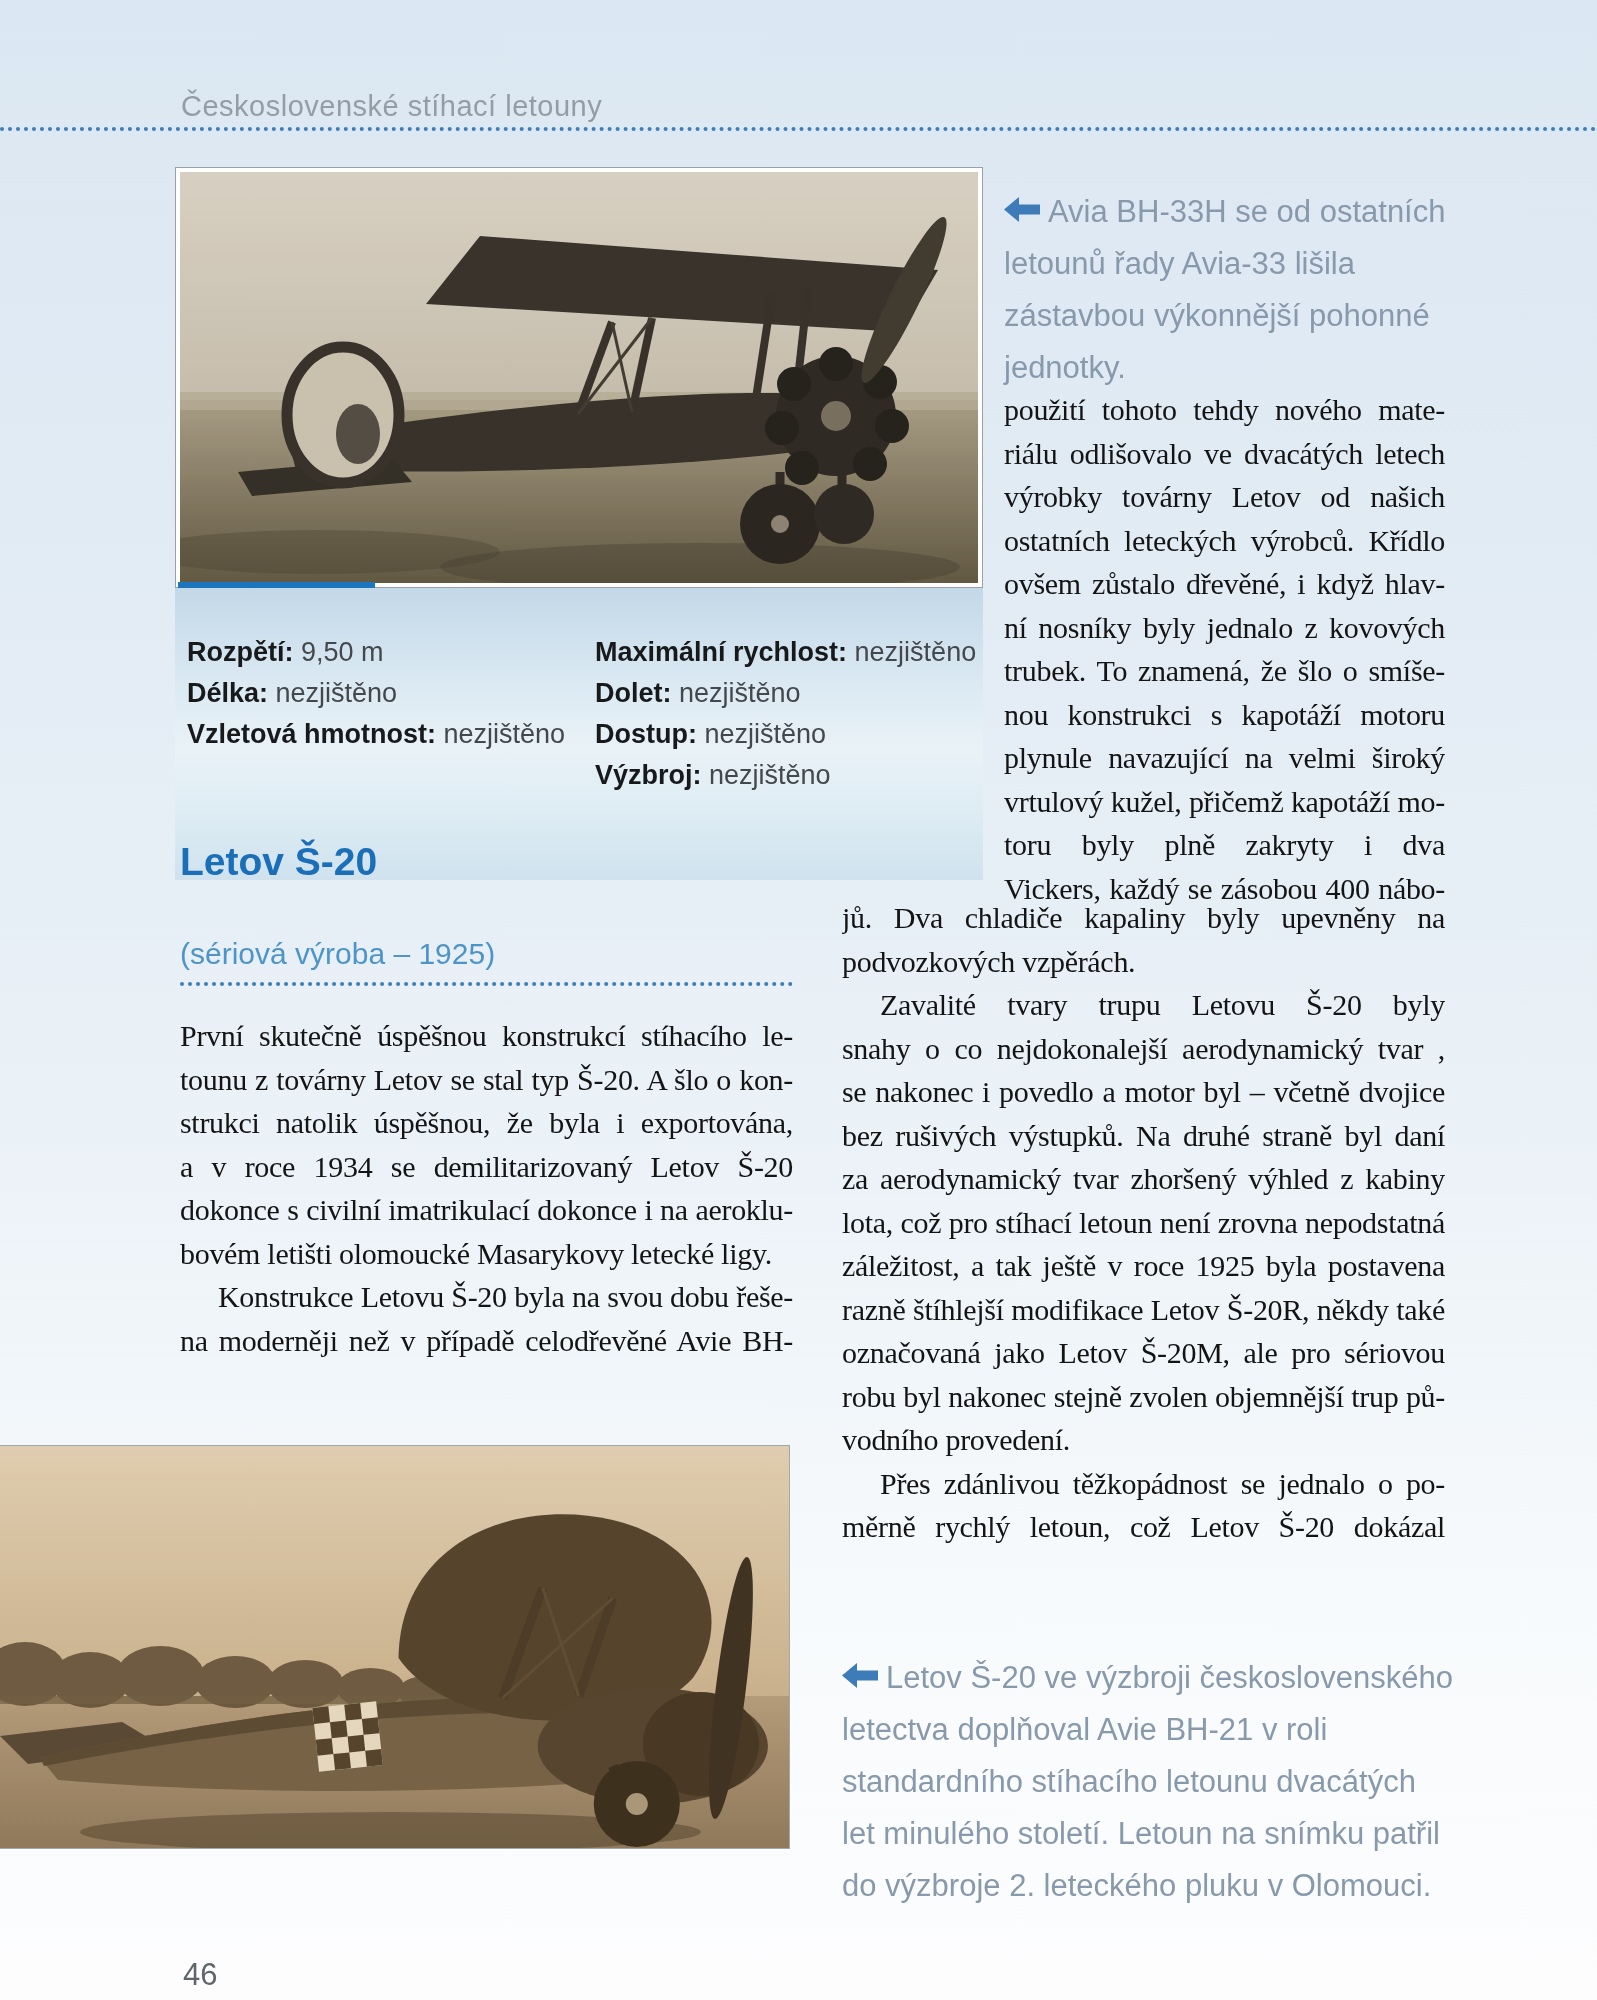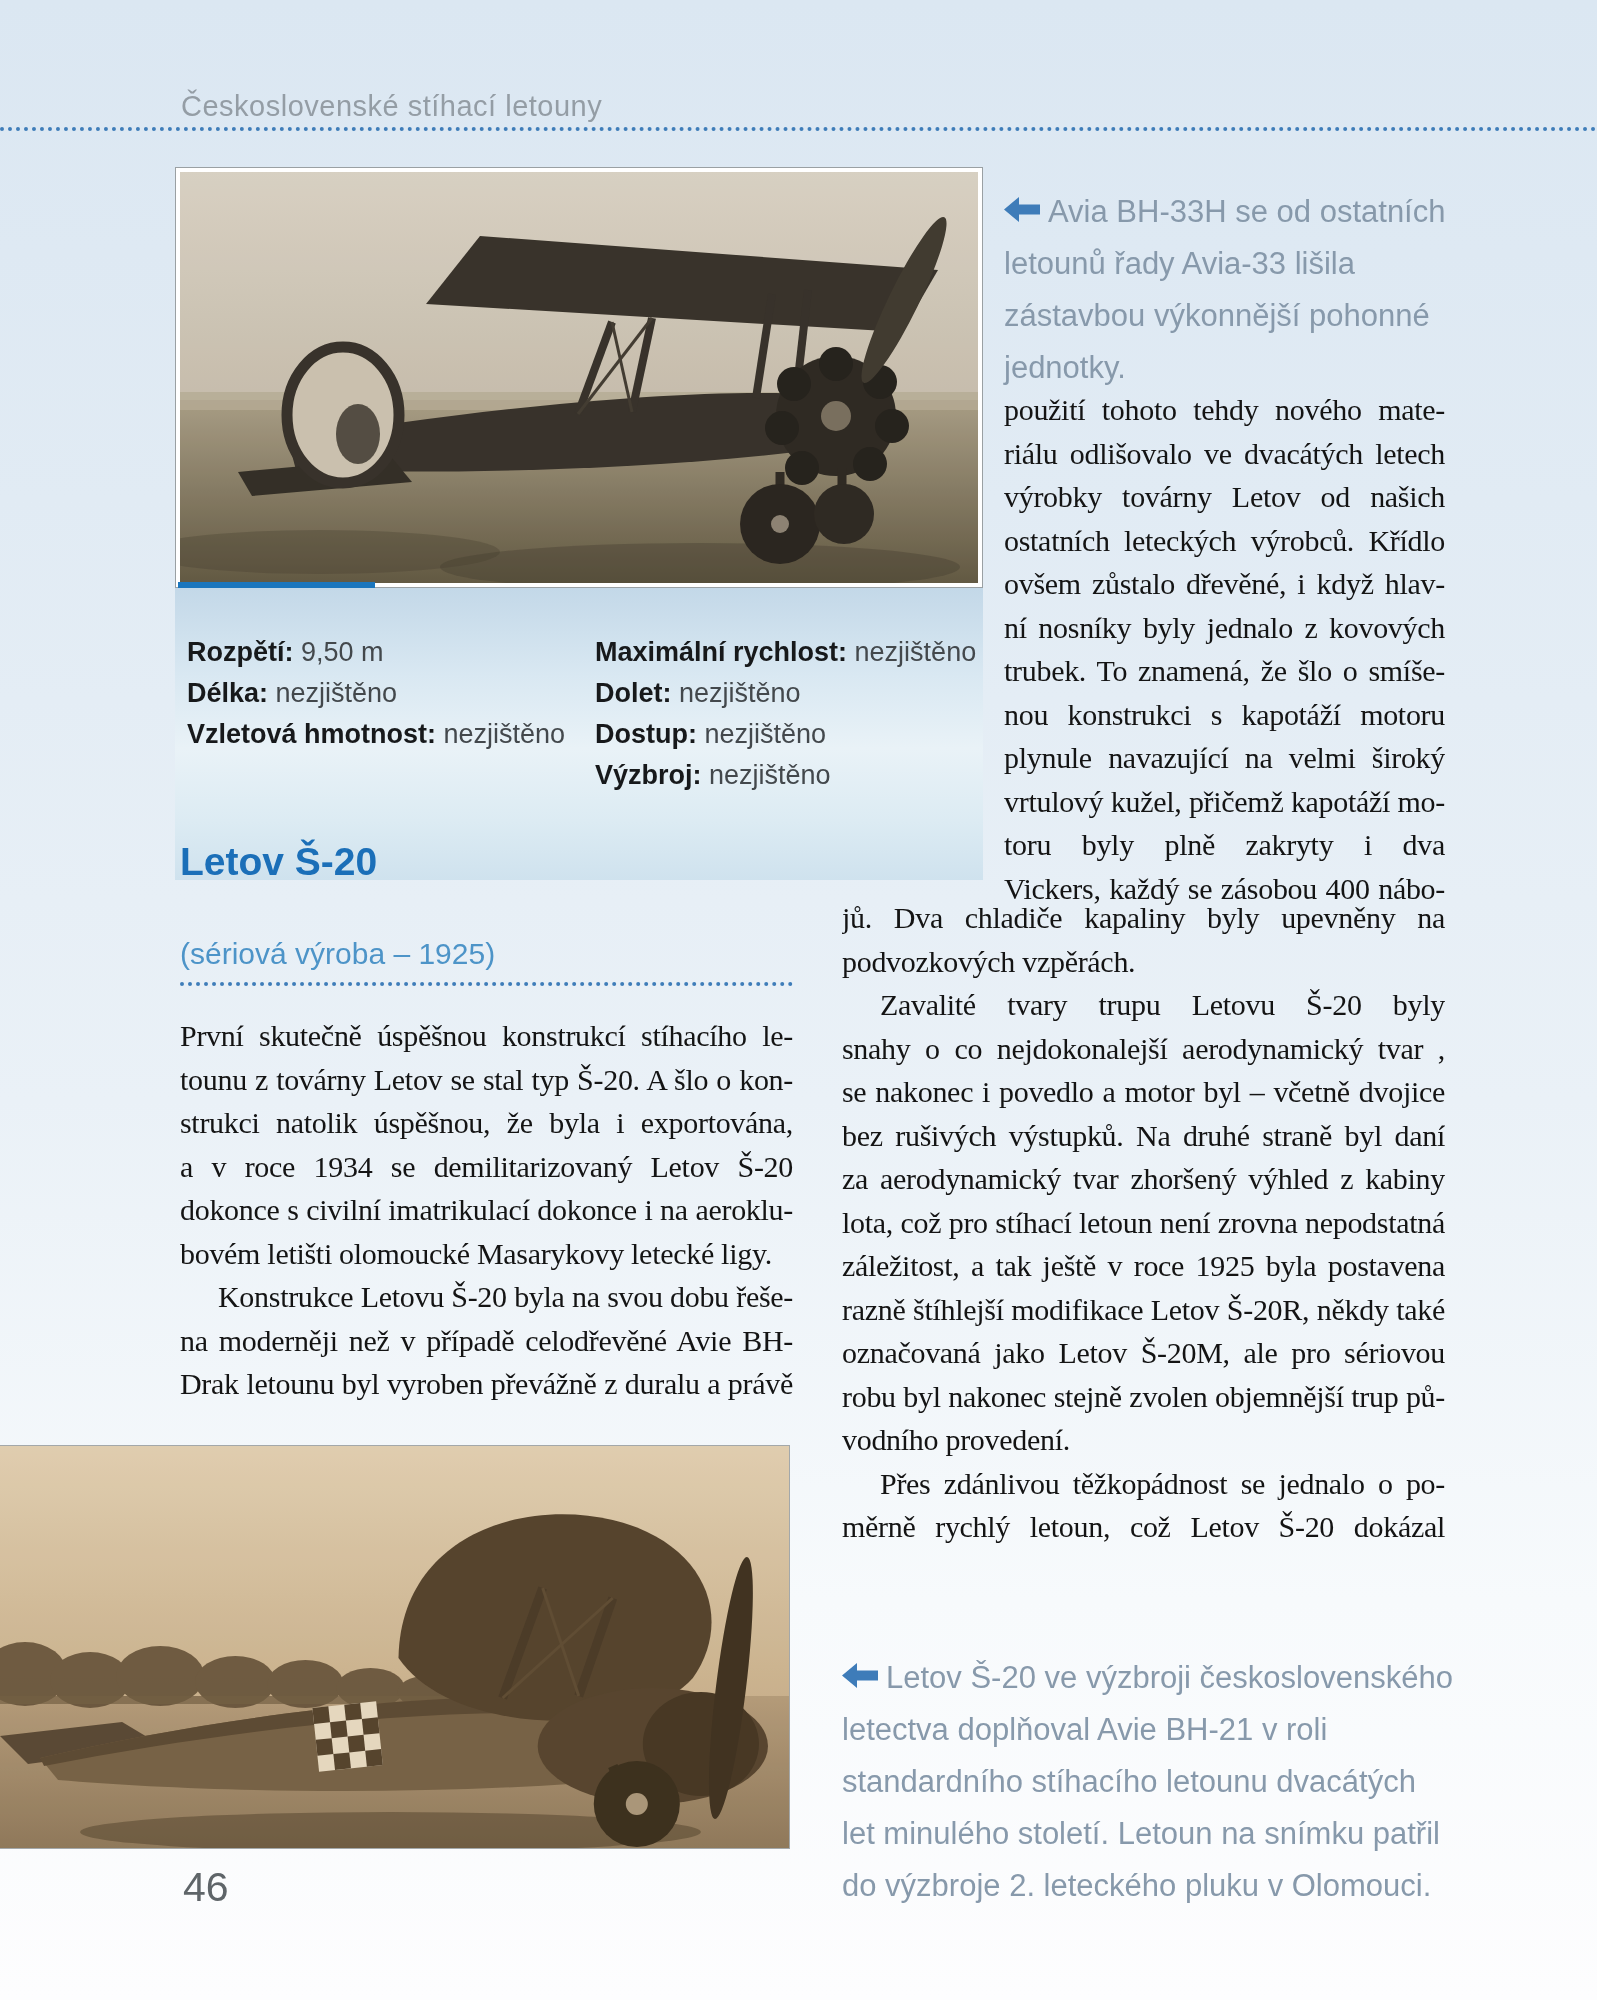--- a/index.html
+++ b/index.html
@@ -39,21 +39,21 @@
   .tl.noj{text-align:left;text-align-last:left;}
   .tl.ind{text-indent:38px;}
 
   .caption{position:absolute;font-size:31px;line-height:52px;color:#8799ab;}
   #caption-top{left:1004px;top:186px;width:470px;}
   #caption-bottom{left:842px;top:1652px;width:620px;}
   .arrow-icon{display:inline-block;width:36px;height:25px;margin-right:8px;}
 
   #photo2{left:0;top:1445px;width:790px;height:404px;background:#cdb795;
     border:1px solid #a3a8aa;border-left:none;box-sizing:border-box;}
-  #page-number{left:183px;top:1864px;font-size:41px;color:#5f6569;}
+  #page-number{left:183px;top:1957px;font-size:31px;color:#5f6569;}
 </style>
 </head>
 <body>
 
 <div class="abs" id="header-title">Československé stíhací letouny</div>
 <div class="abs dotted" id="rule-top"></div>
 
 <div class="abs" id="photo1">
   <svg viewBox="0 0 798 411" preserveAspectRatio="none">
     <defs>
@@ -162,21 +162,20 @@
 
 <div class="serif-block" id="left-body">
     <div class="tl">První skutečně úspěšnou konstrukcí stíhacího le-</div>
     <div class="tl">tounu z továrny Letov se stal typ Š-20. A šlo o kon-</div>
     <div class="tl">strukci natolik úspěšnou, že byla i exportována,</div>
     <div class="tl">a v roce 1934 se demilitarizovaný Letov Š-20 objevil</div>
     <div class="tl">dokonce s civilní imatrikulací dokonce i na aeroklu-</div>
     <div class="tl noj">bovém letišti olomoucké Masarykovy letecké ligy.</div>
     <div class="tl ind">Konstrukce Letovu Š-20 byla na svou dobu řeše-</div>
     <div class="tl">na moderněji než v případě celodřevěné Avie BH-21.</div>
-    <div class="tl">Drak letounu byl vyroben převážně z duralu a právě</div>
   </div>
 
 <div class="serif-block" id="right-wide">
     <div class="tl">jů. Dva chladiče kapaliny byly upevněny na hlavních</div>
     <div class="tl noj">podvozkových vzpěrách.</div>
     <div class="tl ind">Zavalité tvary trupu Letovu Š-20 byly výsledkem</div>
     <div class="tl">snahy o co nejdokonalejší aerodynamický tvar , což</div>
     <div class="tl">se nakonec i povedlo a motor byl – včetně dvojice</div>
     <div class="tl">bez rušivých výstupků. Na druhé straně byl daní</div>
     <div class="tl">za aerodynamický tvar zhoršený výhled z kabiny pi-</div>

